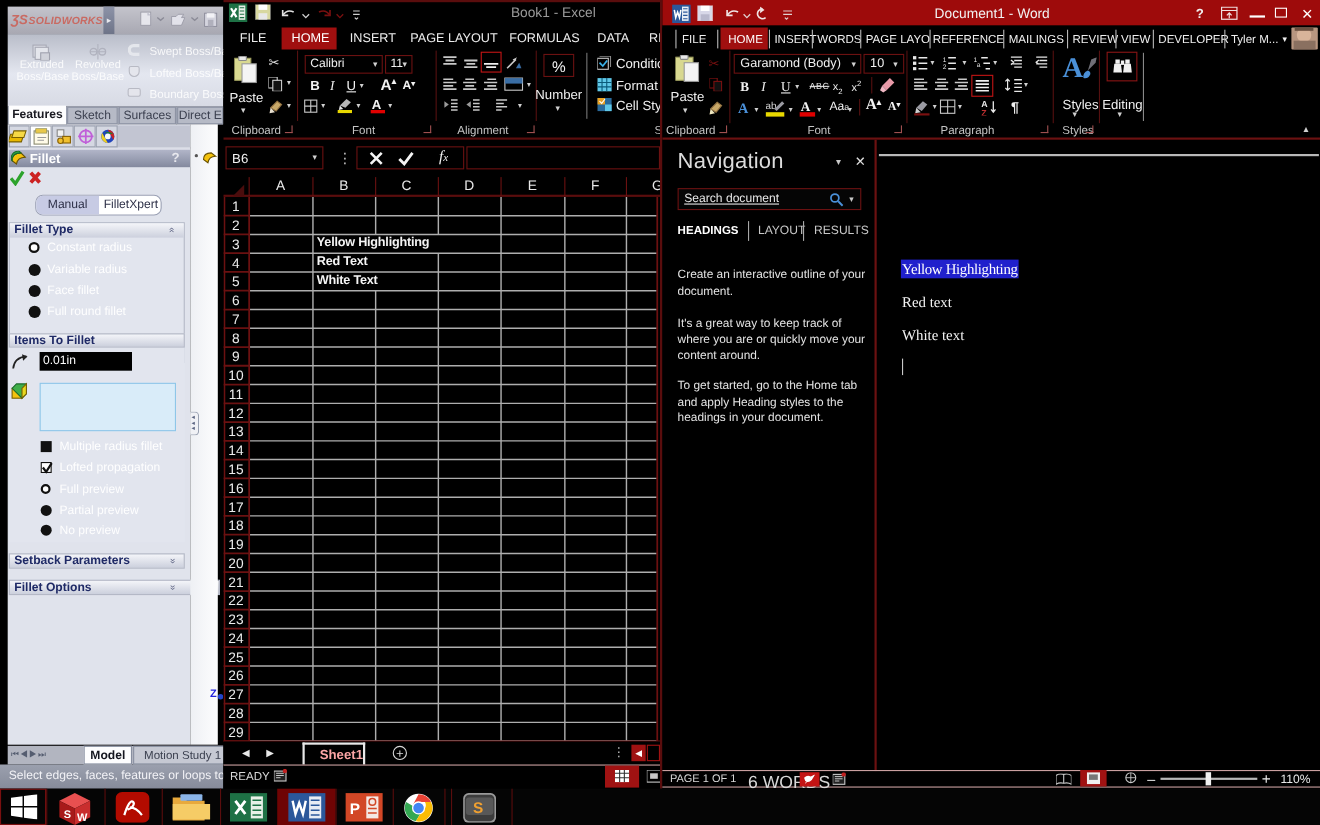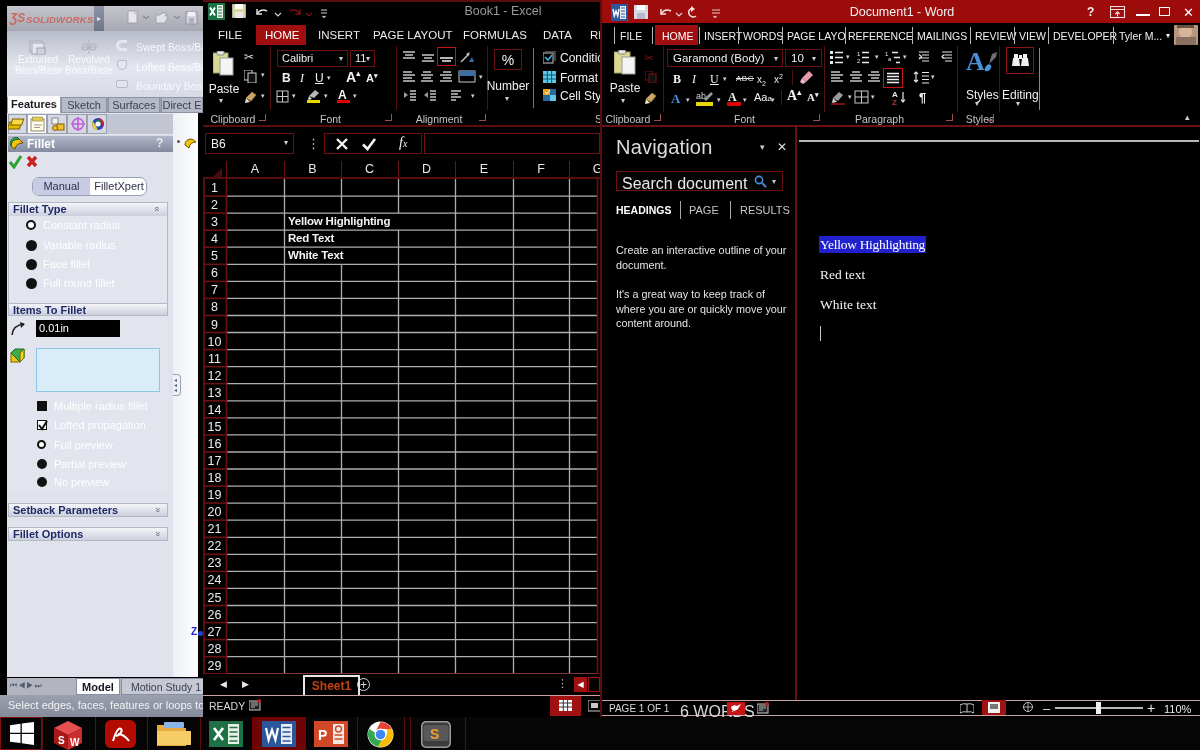--- a/index.html
+++ b/index.html
@@ -142,21 +142,21 @@
   <div class="abs" style="left:54px;top:419px;color:rgba(255,255,255,.96);font-size:11px;">Lofted propagation</div>
   <div class="abs" style="left:37px;top:440px;width:9px;height:9px;border:2.4px solid #111;border-radius:50%;background:#fff;"></div>
   <div class="abs" style="left:54px;top:439px;color:rgba(255,255,255,.96);font-size:11px;">Full preview</div>
   <div class="abs" style="left:37px;top:459px;width:10px;height:10px;background:#111;border-radius:50%;"></div>
   <div class="abs" style="left:54px;top:458px;color:rgba(255,255,255,.96);font-size:11px;">Partial preview</div>
   <div class="abs" style="left:37px;top:477px;width:10px;height:10px;background:#111;border-radius:50%;"></div>
   <div class="abs" style="left:54px;top:476px;color:rgba(255,255,255,.96);font-size:11px;">No preview</div>
 
   <div class="abs" style="left:8px;top:503px;width:160px;height:14px;background:linear-gradient(#f4f5f9,#ccd0dd);border:1px solid #b4b8c6;color:#1f2a66;font-weight:bold;font-size:11px;line-height:13px;padding-left:4px;">Setback Parameters</div>
   <div class="abs" style="left:155px;top:505px;color:#5a6080;font-size:9px;transform:rotate(90deg);">»</div>
-  <div class="abs" style="left:8px;top:527px;width:160px;height:14px;background:linear-gradient(#f4f5f9,#ccd0dd);border:1px solid #b4b8c6;color:#1f2a66;font-weight:bold;font-size:11px;line-height:13px;padding-left:4px;">Fillet Options</div>
+  <div class="abs" style="left:8px;top:527px;width:192px;height:14px;background:linear-gradient(#f4f5f9,#ccd0dd);border:1px solid #b4b8c6;color:#1f2a66;font-weight:bold;font-size:11px;line-height:13px;padding-left:4px;">Fillet Options</div>
   <div class="abs" style="left:155px;top:529px;color:#5a6080;font-size:9px;transform:rotate(90deg);">»</div>
 
   <div class="abs" style="left:173px;top:113px;width:25px;height:564px;background:linear-gradient(90deg,#eef0f4,#fdfdfe);"></div>
   <div class="abs" style="left:173px;top:374px;width:8px;height:22px;background:#f0f1f5;border:1px solid #9aa2b2;border-left:none;border-radius:0 4px 4px 0;"></div>
   <div class="abs" style="left:174px;top:378px;color:#5a6480;font-size:6px;line-height:5px;">◂<br>◂<br>◂</div>
   <svg class="abs" style="left:184px;top:137px;" width="14" height="12" viewBox="0 0 14 12">
         <path d="M1 8 Q1 2 8 2 L12 5 Q6 5 5 11 Z" fill="#f4c20d" stroke="#6a5200"></path>
       </svg>
   <div class="abs" style="left:177px;top:140px;width:3px;height:3px;background:#555;border-radius:50%;"></div>
   <div class="abs" style="left:191px;top:626px;color:#2222dd;font-size:10px;font-weight:bold;">Z</div>
@@ -455,21 +455,21 @@
   <text x="11.5" y="490.7" fill="#ececec" font-size="12.5" font-family="Liberation Sans" text-anchor="middle">29</text>
   </svg>
 
   <div class="abs" style="left:85px;top:215px;color:#f4f4f4;font-size:11.5px;font-weight:600;letter-spacing:-.2px;z-index:5;">Yellow Highlighting</div>
   <div class="abs" style="left:85px;top:232px;color:#f4f4f4;font-size:11.5px;font-weight:600;letter-spacing:-.2px;z-index:5;">Red Text</div>
   <div class="abs" style="left:85px;top:249px;color:#f4f4f4;font-size:11.5px;font-weight:600;letter-spacing:-.2px;z-index:5;">White Text</div>
 
   <div class="abs" style="left:0;top:674px;width:397px;height:21px;background:#000;"></div>
   <div class="abs" style="left:17px;top:679px;color:#e8e8e8;font-size:9px;">◀</div>
   <div class="abs" style="left:39px;top:679px;color:#e8e8e8;font-size:9px;">▶</div>
-  <div class="abs" style="left:72px;top:675px;width:57px;height:20px;border:2px solid #e8e8e8;border-bottom:none;color:#c2410c;font-weight:bold;font-size:12px;text-align:center;line-height:18px;margin-left:28px;">Sheet1</div>
+  <div class="abs" style="left:72px;top:675px;width:57px;height:20px;border:2px solid #e8e8e8;border-bottom:none;color:#fca5a5;font-weight:bold;font-size:12px;text-align:right;line-height:18px;">Sheet1</div>
   <div class="abs" style="left:154px;top:678px;width:13px;height:13px;border:1.3px solid #d8d8d8;border-radius:50%;color:#d8d8d8;font-size:12px;line-height:12px;text-align:center;">+</div>
   <div class="abs" style="left:354px;top:677px;color:#c8c8c8;font-size:11px;">⋮</div>
   <div class="abs" style="left:371px;top:677px;width:13px;height:15px;background:#a01212;color:#fff;font-size:8px;text-align:center;line-height:15px;">◀</div>
   <div class="abs" style="left:385px;top:677px;width:12px;height:15px;border:1px solid #a01212;"></div>
 
   <div class="abs" style="left:0;top:695px;width:397px;height:1px;background:#caa0a0;"></div>
   <div class="abs" style="left:6px;top:700px;color:#d8d8d8;font-size:10.5px;">READY</div>
   <svg class="abs" style="left:46px;top:699px;" width="13" height="12" viewBox="0 0 13 12">
         <rect x="0" y="2" width="11" height="9" fill="#222" stroke="#c8c8c8"></rect>
         <path d="M2 4h7M2 6h7M2 8h4" stroke="#c8c8c8" stroke-width=".9"></path>
@@ -683,33 +683,34 @@
   <div class="abs" style="left:250px;top:113px;width:55px;text-align:center;color:#c4c4c4;font-size:10.5px;">Paragraph</div>
   <div class="abs" style="left:344px;top:114px;width:7px;height:7px;border-right:1px solid #a05050;border-bottom:1px solid #a05050;"></div>
   <div class="abs" style="left:358px;top:113px;width:40px;text-align:center;color:#c4c4c4;font-size:10.5px;">Styles</div>
   <div class="abs" style="left:385px;top:114px;width:7px;height:7px;border-right:1px solid #a05050;border-bottom:1px solid #a05050;"></div>
   <div class="abs" style="left:0;top:125px;width:600px;height:2px;background:#6b1111;"></div>
 
   <div class="abs" style="left:14px;top:136px;color:#dcdcdc;font-size:20px;font-weight:400;letter-spacing:.2px;">Navigation</div>
   <div class="abs" style="left:158px;top:142px;color:#c8c8c8;font-size:9px;">▾</div>
   <div class="abs" style="left:175px;top:140px;color:#e0e0e0;font-size:12px;">✕</div>
   <div class="abs" style="left:14px;top:171px;width:167px;height:20px;border:1px solid #6b1111;background:#050505;"></div>
-  <div class="abs" style="left:20px;top:175px;color:#e8e8e8;font-size:16px;">Search document</div>
+  <div class="abs" style="left:20px;top:175px;color:#e8e8e8;font-size:11px;text-decoration:underline;">Search document</div>
   <svg class="abs" style="left:152px;top:175px;" width="13" height="13" viewBox="0 0 13 13">
     <circle cx="5" cy="5" r="3.6" fill="none" stroke="#4a90d8" stroke-width="1.6"></circle>
         <path d="M8 8l4 4" stroke="#4a90d8" stroke-width="1.8"></path>
   </svg>
   <div class="abs" style="left:170px;top:177px;color:#c8c8c8;font-size:8px;">▾</div>
   <div class="abs" style="left:14px;top:204px;color:#fff;font-size:10.5px;font-weight:bold;">HEADINGS</div>
   <div class="abs" style="left:78px;top:201px;width:1px;height:18px;background:#a8a8a8;"></div>
-  <div class="abs" style="left:87px;top:204px;color:#c8c8c8;font-size:11px;">PAGE</div>
+  <div class="abs" style="left:87px;top:204px;color:#c8c8c8;font-size:11px;">LAYOUT</div>
   <div class="abs" style="left:128px;top:201px;width:1px;height:18px;background:#a8a8a8;"></div>
   <div class="abs" style="left:138px;top:204px;color:#c8c8c8;font-size:11px;">RESULTS</div>
   <div class="abs" style="left:14px;top:243px;width:172px;color:#e4e4e4;font-size:10.8px;line-height:14.5px;">Create an interactive outline of your document.</div>
   <div class="abs" style="left:14px;top:287px;width:172px;color:#e4e4e4;font-size:10.8px;line-height:14.5px;">It's a great way to keep track of where you are or quickly move your content around.</div>
+  <div class="abs" style="left:14px;top:344px;width:172px;color:#e4e4e4;font-size:10.8px;line-height:14.5px;">To get started, go to the Home tab and apply Heading styles to the headings in your document.</div>
 
   <div class="abs" style="left:193px;top:127px;width:2px;height:574px;background:#6b1111;"></div>
 
   <div class="abs" style="left:197px;top:140px;width:400px;height:1.5px;background:#b8b8b8;"></div>
   <div class="abs" style="left:217px;top:236px;height:17px;background:#2020cc;color:#fff;font-size:13.5px;font-family:'Liberation Serif',serif;line-height:17px;padding:0 1px;letter-spacing:-.3px;z-index:3;">Yellow Highlighting</div>
   <div class="abs" style="left:218px;top:267px;color:#f4f4f4;font-size:13.5px;font-family:'Liberation Serif',serif;">Red text</div>
   <div class="abs" style="left:218px;top:297px;color:#f4f4f4;font-size:13.5px;font-family:'Liberation Serif',serif;">White text</div>
   <div class="abs" style="left:218px;top:326px;width:1px;height:15px;background:#c8c8c8;"></div>
 
   <div class="abs" style="left:0;top:700px;width:600px;height:1px;background:#caa0a0;"></div>

